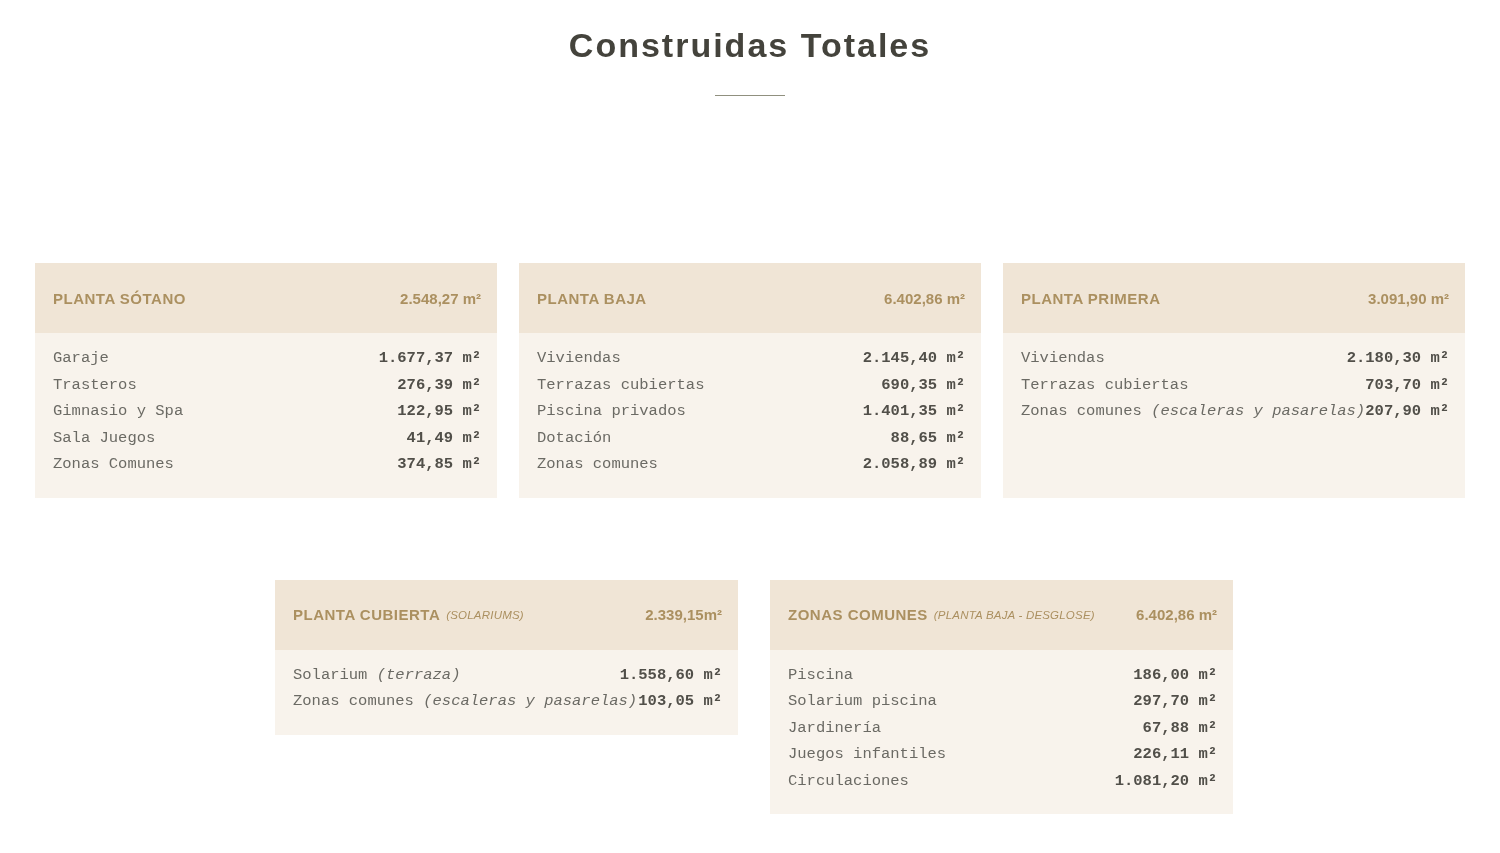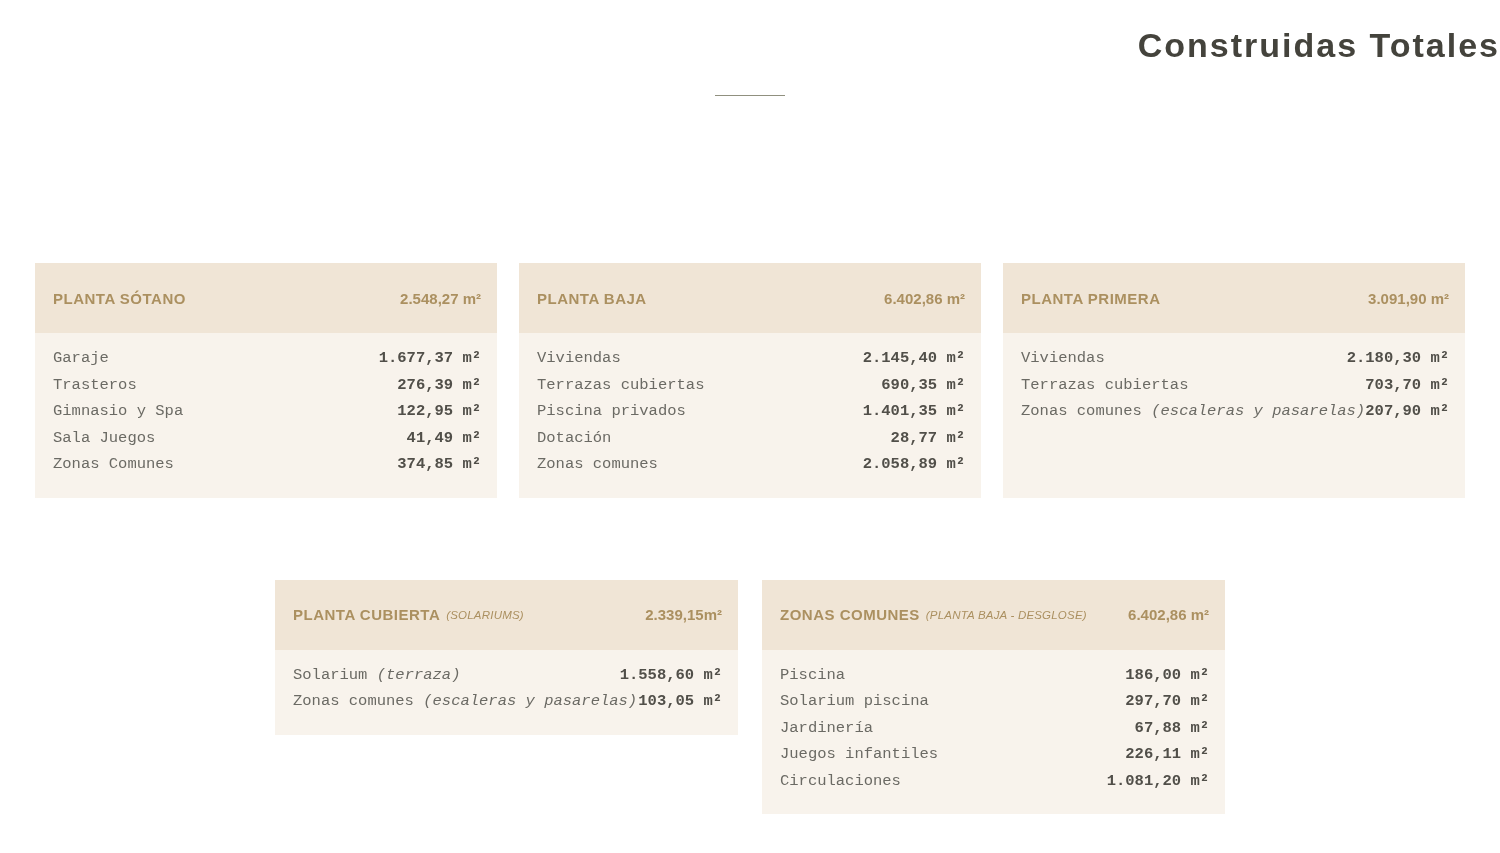--- a/index.html
+++ b/index.html
@@ -14,38 +14,38 @@
   }
   * { margin:0; padding:0; box-sizing:border-box; }
   html,body { background:var(--page-bg); }
   .page {
     width:1500px; height:853px; overflow:hidden;
     background:var(--page-bg);
     font-family:"Liberation Sans", sans-serif;
   }
   .page-title {
     padding-top:26px;
-    text-align:right;
+    text-align:center;
     font-size:34px;
     line-height:1.15;
     font-weight:bold;
     letter-spacing:2px;
     color:var(--title-text);
   }
   .title-divider {
     width:70px; height:1px;
     background:var(--divider);
     margin:30px auto 0;
   }
   .content { width:1430px; margin:0 auto; }
   .cards-row { display:flex; }
   .cards-row-1 { margin-top:167px; gap:22px; }
   .cards-row-1 .card { flex:1 1 0; }
   .cards-row-2 { margin-top:82px; gap:24px; justify-content:center; align-items:flex-start; }
-  .cards-row-2 .card { flex:0 0 463px; }
+  .cards-row-2 .card { flex:0 0 463px;margin-left:8px; }
   .card { display:flex; flex-direction:column; }
   .card-header {
     background:var(--card-header-bg);
     height:70px;
     display:flex; align-items:center;
     padding:0 16px 0 18px;
     flex:0 0 auto;
   }
   .card-title {
     color:var(--accent-gold);
@@ -140,21 +140,21 @@
             <div class="trow">
     <span class="trow-labelwrap"><span>Terrazas cubiertas</span> </span>
     <span class="trow-value">690,35 m²</span>
   </div>
             <div class="trow">
     <span class="trow-labelwrap"><span>Piscina privados</span> </span>
     <span class="trow-value">1.401,35 m²</span>
   </div>
             <div class="trow">
     <span class="trow-labelwrap"><span>Dotación</span> </span>
-    <span class="trow-value">28,77 m²</span>
+    <span class="trow-value">88,65 m²</span>
   </div>
             <div class="trow">
     <span class="trow-labelwrap"><span>Zonas comunes</span> </span>
     <span class="trow-value">2.058,89 m²</span>
   </div>
           </div>
   </section>
         <section class="card">
     <header class="card-header">
       <span class="card-title">PLANTA PRIMERA</span>

